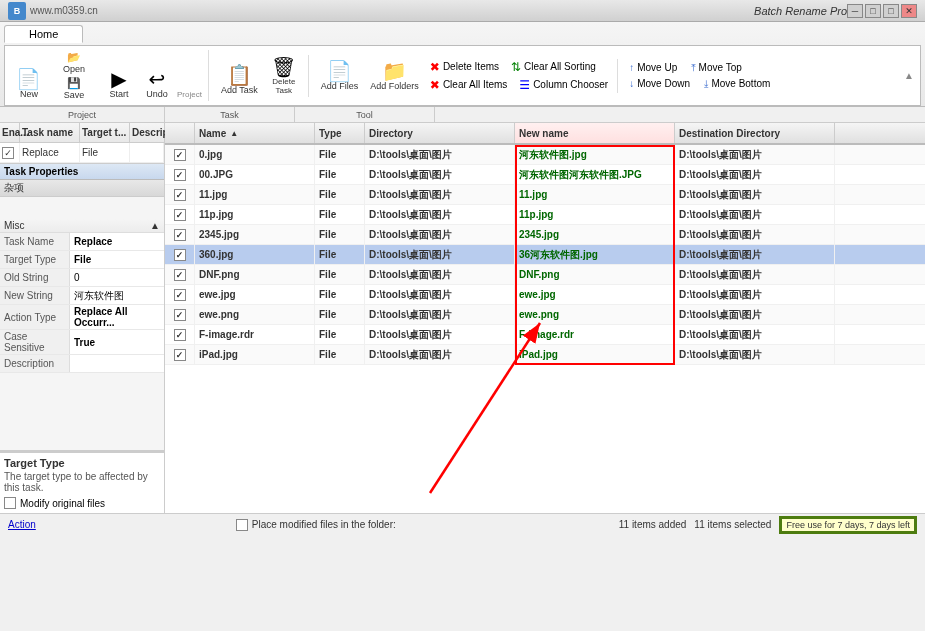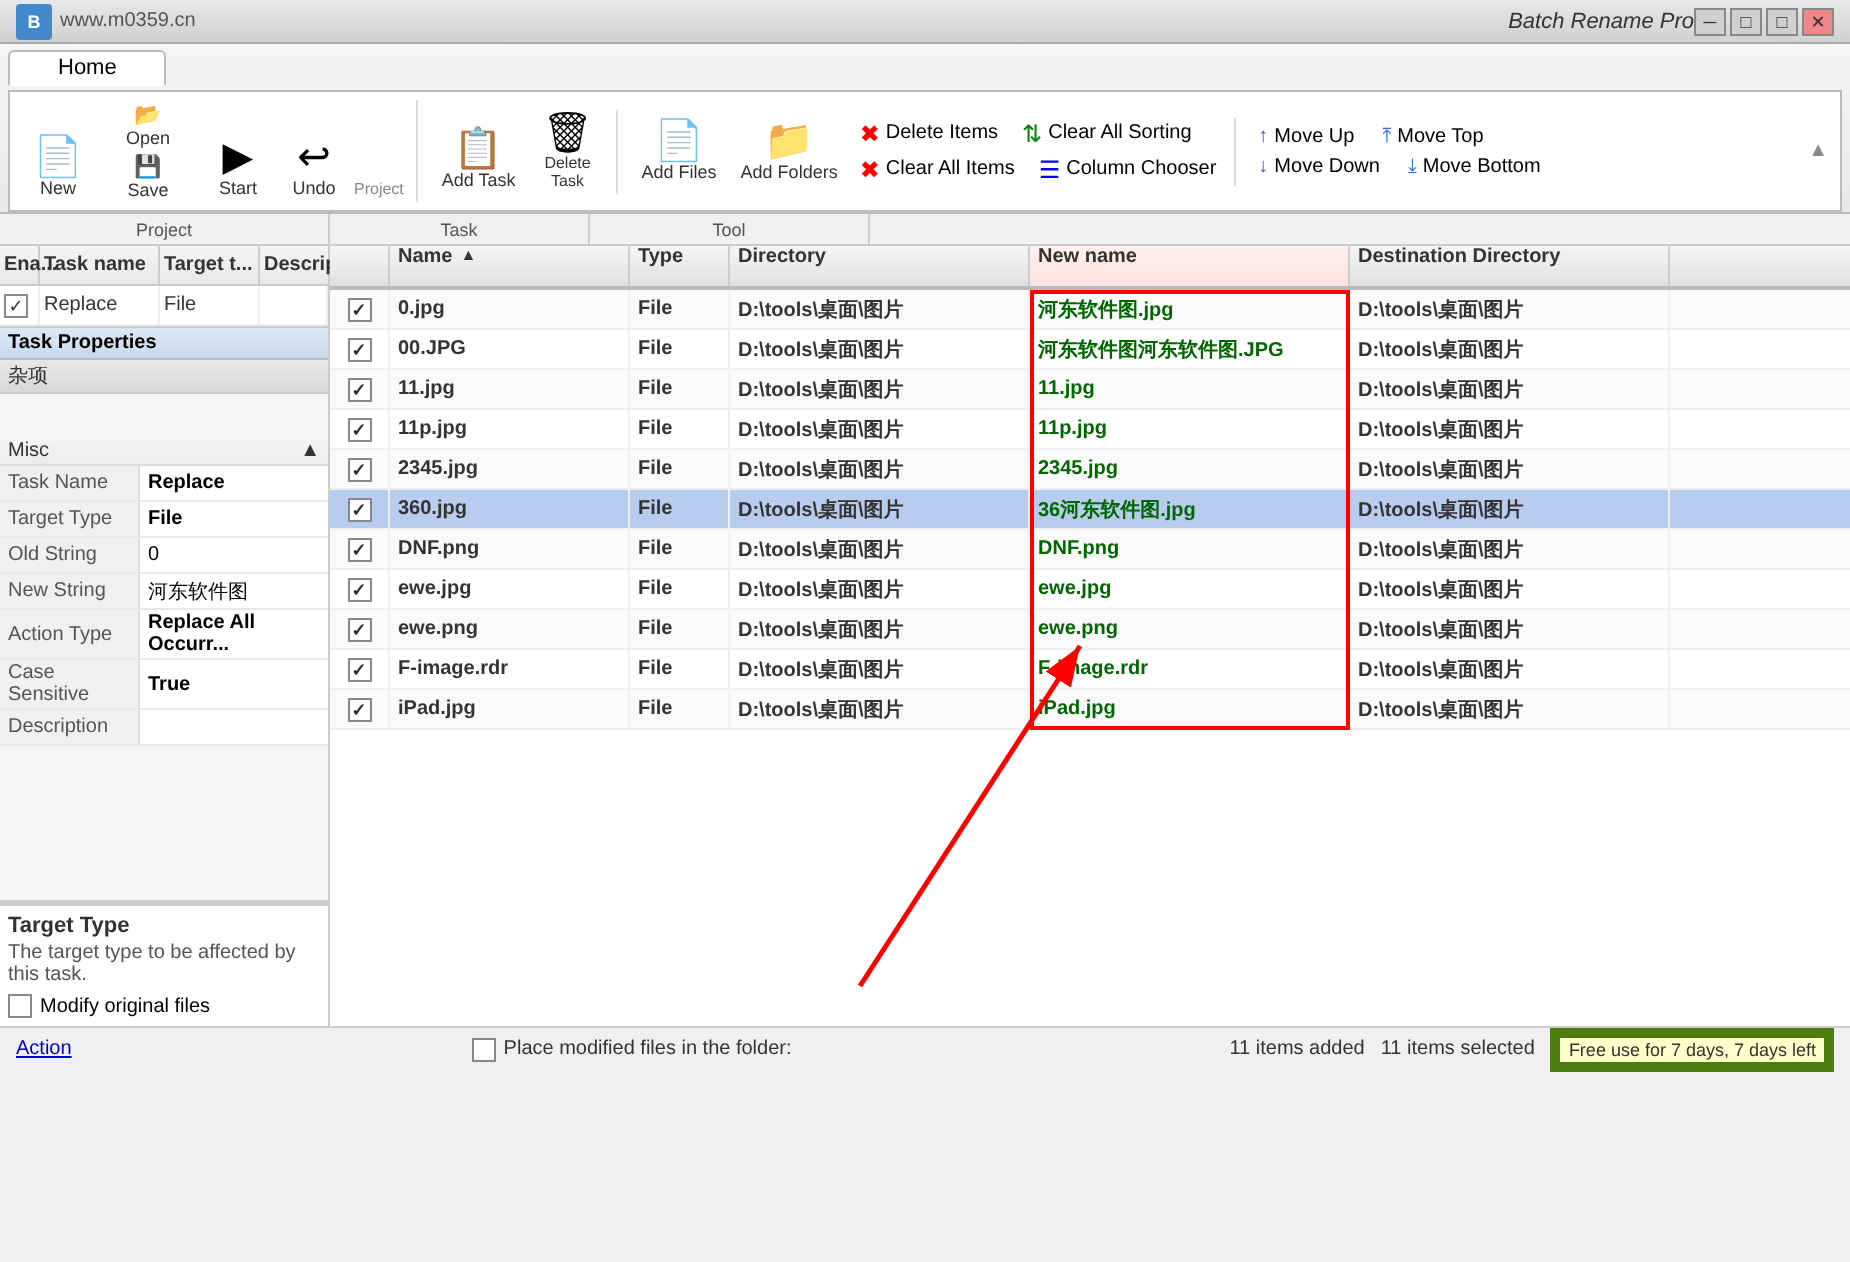--- a/index.html
+++ b/index.html
@@ -177,21 +177,21 @@
 
     .file-list-header {
       display: grid;
       grid-template-columns: 30px 120px 50px 150px 160px 160px;
       background: linear-gradient(to bottom, #f5f5f5, #e0e0e0);
       border-bottom: 2px solid #bbb;
       height: 22px;
     }
     .file-list-header-cell {
       font-size: 10px; font-weight: bold; color: #333;
-      display: flex; align-items: flex-start; padding: 0 4px;
+      display: flex; align-items: center; padding: 0 4px;
       border-right: 1px solid #ccc;
       cursor: pointer;
     }
     .sort-arrow { margin-left: 4px; font-size: 8px; }
 
     .file-list-body { flex: 1; overflow-y: auto; background: white; position: relative; }
 
     .file-row {
       display: grid;
       grid-template-columns: 30px 120px 50px 150px 160px 160px;
@@ -242,21 +242,21 @@
       background: #f0f0f0;
       border-top: 1px solid #ccc;
       display: flex;
       align-items: center;
       padding: 0 8px;
       gap: 20px;
       font-size: 10px;
       color: #333;
     }
     .status-bar-right { margin-left: auto; display: flex; align-items: center; gap: 8px; }
-    .free-use-badge { background: #ffffcc; border: 5px solid #4d7c0f; padding: 1px 4px; font-size: 9px; }
+    .free-use-badge { background: #ffffcc; border: 3px solid #4d7c0f; padding: 1px 4px; font-size: 9px; }
   </style>
 </head>
 <body>
 
 <div class="title-bar">
   <div style="display:flex;align-items:center;gap:4px;">
     <div style="width:18px;height:18px;background:#4488cc;border-radius:2px;display:flex;align-items:center;justify-content:center;color:white;font-size:9px;font-weight:bold;">B</div>
     <span style="font-size:10px;color:#555;">www.m0359.cn</span>
   </div>
   <span class="title-bar-text">Batch Rename Pro</span>

